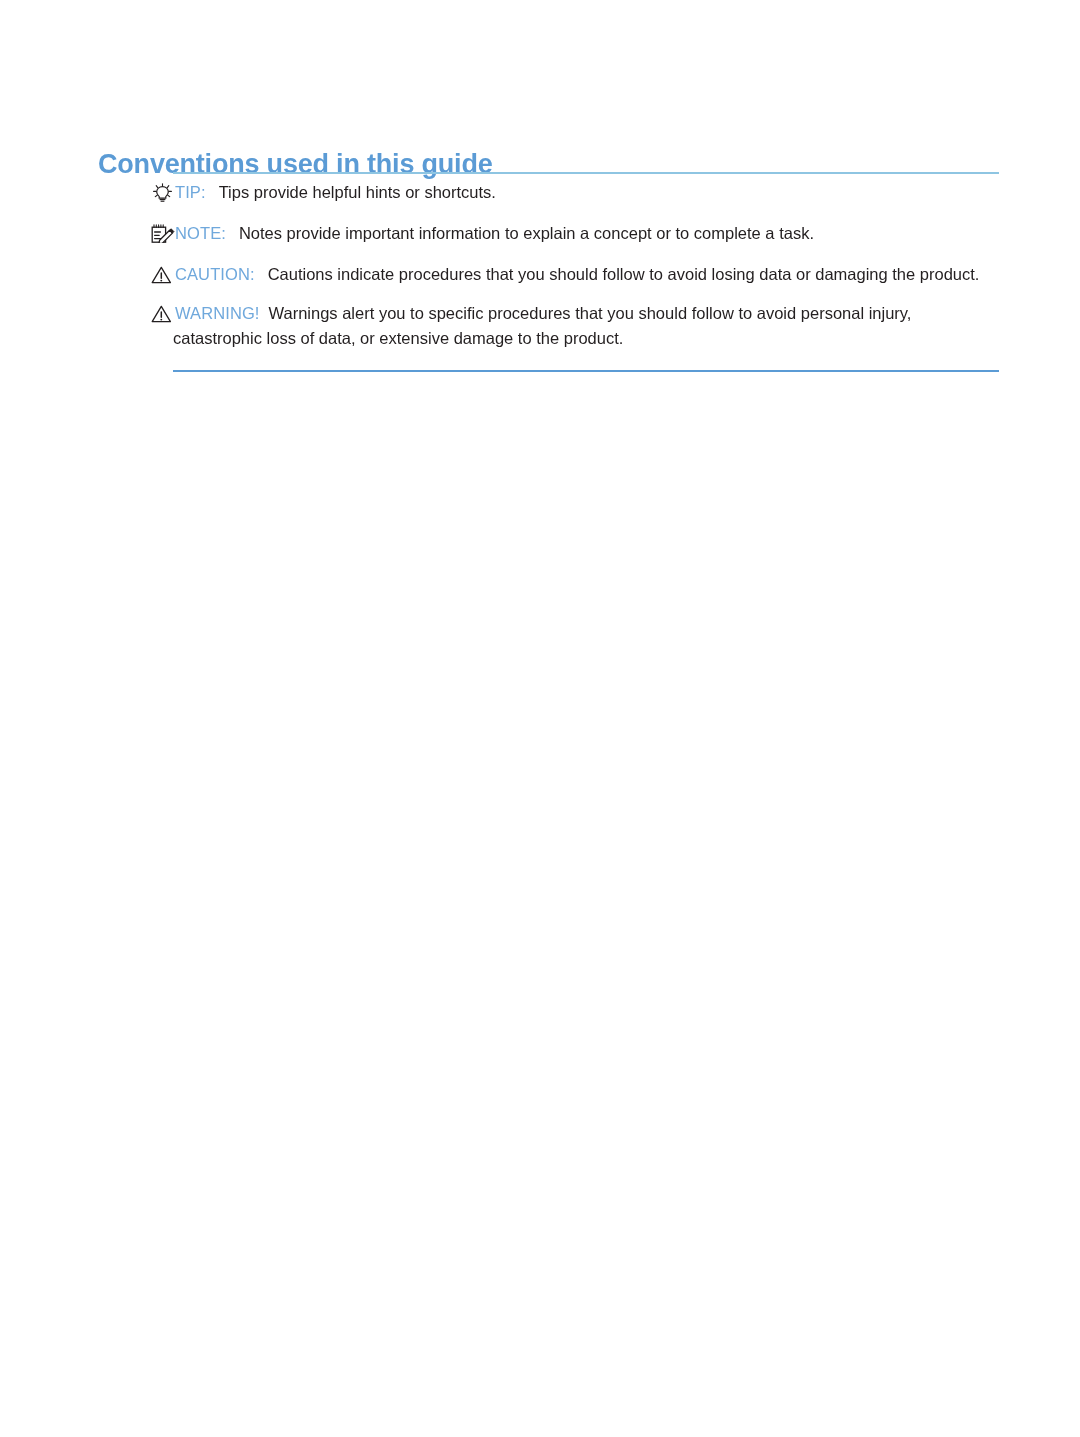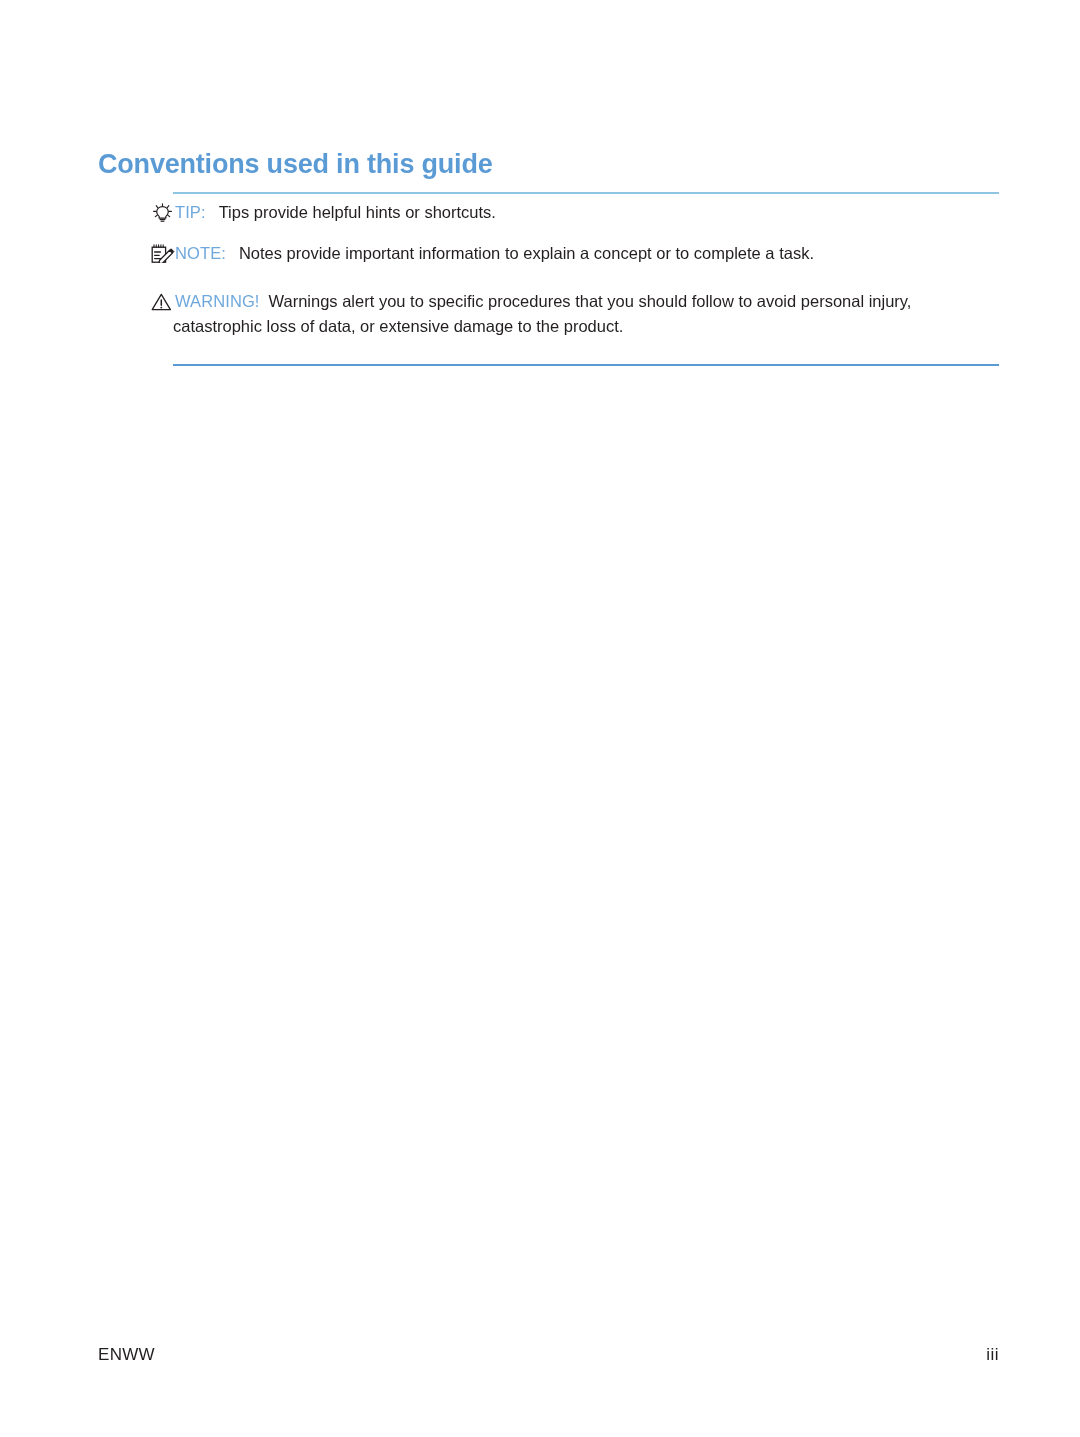--- a/index.html
+++ b/index.html
@@ -33,26 +33,26 @@
     font-weight: 600;
     letter-spacing: -0.2px;
     color: #5b9bd5;
     white-space: nowrap;
   }
 
   
   .notice-block {
     position: absolute;
     left: 173px;
-    top: 192px;
+    top: 172px;
     width: 826px;
     border-top: 2px solid #8ec5e2;
     border-bottom: 2px solid #5b9bd5;
     padding-top: 6px;
-    padding-bottom: 17px;
+    padding-bottom: 11px;
   }
 
   .notice {
     position: relative;
     padding-left: 0px;
     margin-bottom: 10px;
     font-size: 16.5px;
     line-height: 25px;
     color: #231f20;
   }
@@ -76,21 +76,21 @@
 
   .notice-text {
     color: #231f20;
   }
 
   .gap-sm { display: inline-block; width: 13px; }
   .gap-xs { display: inline-block; width: 9px; }
 
   
   .notice.tip { margin-top: 0px; margin-bottom: 16px; }
-  .notice.note { margin-bottom: 23px; }
+  .notice.note { margin-bottom: 16px; }
   .notice.caution { margin-bottom: 14px; }
   .notice.warning { margin-bottom: 8px; }
 
   
   .footer {
     position: absolute;
     left: 98px;
     top: 1345px;
     width: 901px;
     display: flex;
@@ -145,31 +145,36 @@
             <line x1="3.6" y1="8.0" x2="9.4" y2="8.0"></line>
             <line x1="3.6" y1="11.3" x2="8.2" y2="11.3"></line>
             <line x1="3.6" y1="14.6" x2="10.2" y2="14.6"></line>
           </g>
           <path d="M8.6 16.3 L18.6 6.3 L21.4 9.1 L11.4 19.1 L7.9 19.6 Z" fill="#ffffff" stroke="#231f20" stroke-width="1.3" stroke-linejoin="round"></path>
           <path d="M18.6 6.3 L20.1 4.8 L22.9 7.6 L21.4 9.1 Z" fill="#231f20" stroke="#231f20" stroke-width="1.0"></path>
         </svg>
       </span><span class="notice-label">NOTE:</span><span class="gap-sm"></span><span class="notice-text">Notes provide important information to explain a concept or to complete a task.</span>
     </div>
 
+    <div class="notice caution">
+      <span class="notice-icon">
+        <svg width="24" height="19" viewBox="0 0 24 19" xmlns="http://www.w3.org/2000/svg">
+          <path d="M10.3 2.4 L19.4 17.6 L1.2 17.6 Z" fill="none" stroke="#231f20" stroke-width="1.3" stroke-linejoin="round"></path>
+          <line x1="10.3" y1="8.0" x2="10.3" y2="13.3" stroke="#231f20" stroke-width="1.5" stroke-linecap="round"></line>
+          <circle cx="10.3" cy="15.6" r="0.95" fill="#231f20"></circle>
+        </svg>
+      </span><span class="notice-label">CAUTION:</span><span class="gap-sm"></span><span class="notice-text">Cautions indicate procedures that you should follow to avoid losing data or damaging the product.</span>
+    </div>
 
     <div class="notice warning">
       <span class="notice-icon">
         <svg width="24" height="19" viewBox="0 0 24 19" xmlns="http://www.w3.org/2000/svg">
           <path d="M10.3 2.4 L19.4 17.6 L1.2 17.6 Z" fill="none" stroke="#231f20" stroke-width="1.3" stroke-linejoin="round"></path>
           <line x1="10.3" y1="8.0" x2="10.3" y2="13.3" stroke="#231f20" stroke-width="1.5" stroke-linecap="round"></line>
           <circle cx="10.3" cy="15.6" r="0.95" fill="#231f20"></circle>
         </svg>
       </span><span class="notice-label">WARNING!</span><span class="gap-xs"></span><span class="notice-text">Warnings alert you to specific procedures that you should follow to avoid personal injury, catastrophic loss of data, or extensive damage to the product.</span>
     </div>
 
   </div>
 
-  <div class="footer">
-    <span class="footer-left">ENWW</span>
-    <span class="footer-page">iii</span>
-  </div>
 
 </div>
 
 </body></html>

